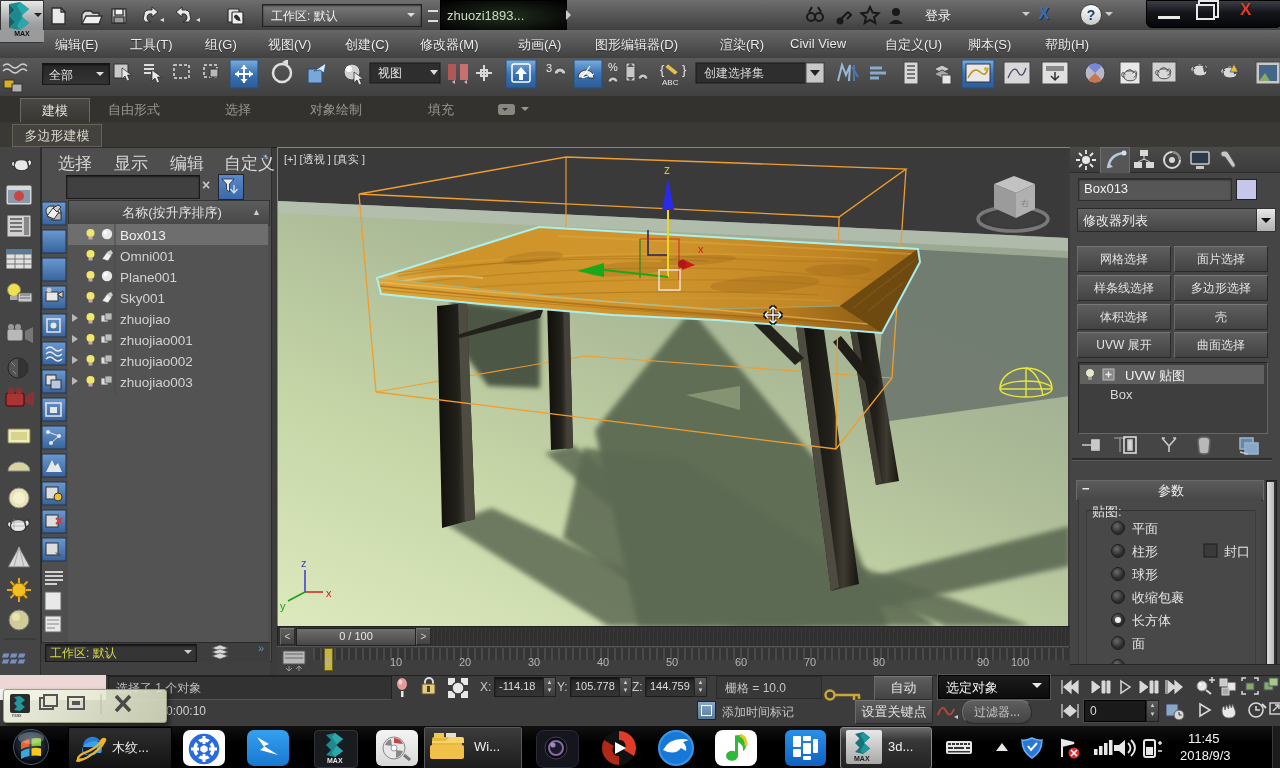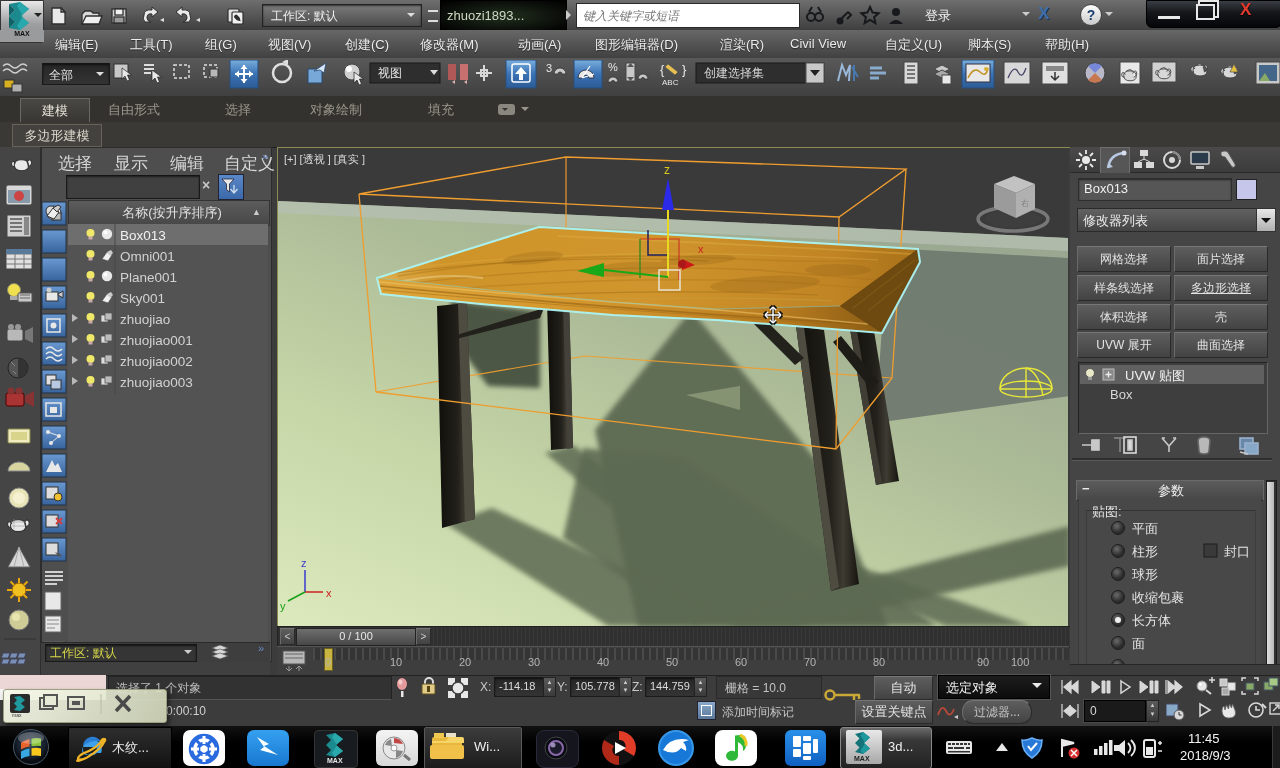--- a/index.html
+++ b/index.html
@@ -48,23 +48,20 @@
  <div class="a tx" style="left:8px;top:3px;color:#f0f0f0;">工作区: 默认</div>
  <div class="a" style="right:6px;top:8px;width:0;height:0;border:4px solid transparent;border-top-color:#ddd;"></div>
 </div>
 <div class="a" style="left:428px;top:10px;width:10px;height:8px;border-top:2px solid #ddd;border-bottom:2px solid #ddd;"></div>
 
 <div class="a" style="left:440px;top:0;width:125px;height:30px;background:radial-gradient(ellipse at 50% 50%, #22301f 0%, #0a0d09 70%, #000 100%);border:1px solid #000;">
  <div class="a" style="left:6px;top:7px;font-size:13px;color:#cfd8c2;">zhuozi1893...</div>
 </div>
 <div class="a" style="left:566px;top:10px;width:0;height:0;border:5px solid transparent;border-left-color:#ccc;"></div>
 
-<div class="a" style="left:576px;top:3px;width:222px;height:23px;background:#fff;border:1px solid #2a2a2a;">
- <div class="a" style="left:6px;top:4px;font-size:12px;color:#777;font-style:italic;">键入关键字或短语</div>
-</div>
 
 <svg class="a" style="left:804px;top:4px" width="150" height="23" viewBox="0 0 150 23">
  <g fill="none" stroke="#17191c" stroke-width="2">
   <circle cx="7" cy="13" r="4"></circle>
         <circle cx="15" cy="13" r="4"></circle>
         <path d="M5 8 l3 -5 M17 8 l-3 -5"></path>
   <path d="M36 16 l8 -8 M44 8 l3 3 -4 4"></path>
         <circle cx="36" cy="17" r="2.5" fill="#17191c"></circle>
  </g>
  <path d="M66 3 l2.6 5.6 6 .6 -4.5 4 1.3 6 -5.4 -3.2 -5.4 3.2 1.3 -6 -4.5 -4 6 -.6z" fill="none" stroke="#17191c" stroke-width="2"></path>
@@ -754,21 +751,21 @@
 
 <div class="a" style="left:1077px;top:208px;width:180px;height:22px;background:linear-gradient(#616161,#454545);border:1px solid #2a2a2a;"></div>
 <div class="a" style="left:1083px;top:212px;color:#ececec;font-size:13px;">修改器列表</div>
 <div class="a" style="left:1256px;top:208px;width:18px;height:22px;background:linear-gradient(#e8e8e8,#b0b0b0);border:1px solid #333;">
       <div class="a" style="left:4px;top:9px;width:0;height:0;border:5px solid transparent;border-top-color:#111;"></div>
     </div>
 
 <div class="a btn" style="left:1077px;top:246px;width:92px;height:24px;font-size:12px;text-align:center;line-height:24px;">网格选择</div>
 <div class="a btn" style="left:1174px;top:246px;width:92px;height:24px;font-size:12px;text-align:center;line-height:24px;">面片选择</div>
 <div class="a btn" style="left:1077px;top:275px;width:92px;height:24px;font-size:12px;text-align:center;line-height:24px;">样条线选择</div>
-<div class="a btn" style="left:1174px;top:275px;width:92px;height:24px;font-size:12px;text-align:center;line-height:24px;text-decoration:underline;">多边形选择</div>
+<div class="a btn" style="left:1174px;top:275px;width:92px;height:24px;font-size:12px;text-align:center;line-height:24px;">多边形选择</div>
 <div class="a btn" style="left:1077px;top:304px;width:92px;height:24px;font-size:12px;text-align:center;line-height:24px;">体积选择</div>
 <div class="a btn" style="left:1174px;top:304px;width:92px;height:24px;font-size:12px;text-align:center;line-height:24px;">壳</div>
 <div class="a btn" style="left:1077px;top:332px;width:92px;height:24px;font-size:12px;text-align:center;line-height:24px;">UVW 展开</div>
 <div class="a btn" style="left:1174px;top:332px;width:92px;height:24px;font-size:12px;text-align:center;line-height:24px;">曲面选择</div>
 
 <div class="a" style="left:1078px;top:362px;width:188px;height:70px;background:#3e3e3e;border:1px solid #666;border-top-color:#222;border-left-color:#222;"></div>
 <div class="a" style="left:1080px;top:365px;width:184px;height:19px;background:#606060;"></div>
 <svg class="a" style="left:1083px;top:366px" width="40" height="17" viewBox="0 0 40 17">
       <circle cx="7" cy="7" r="4.5" fill="#e8e8c8" stroke="#555"></circle>
       <rect x="5" y="11" width="4" height="3" fill="#999"></rect>

